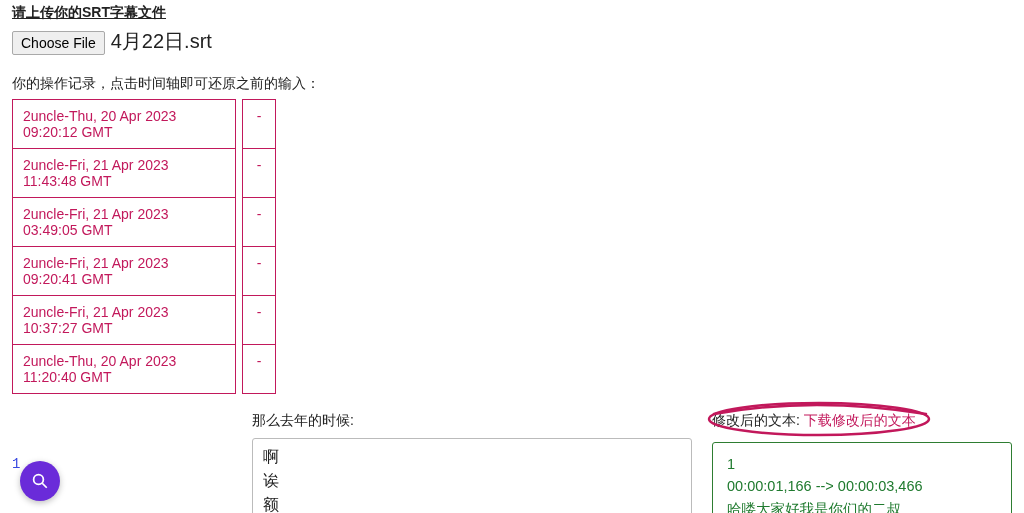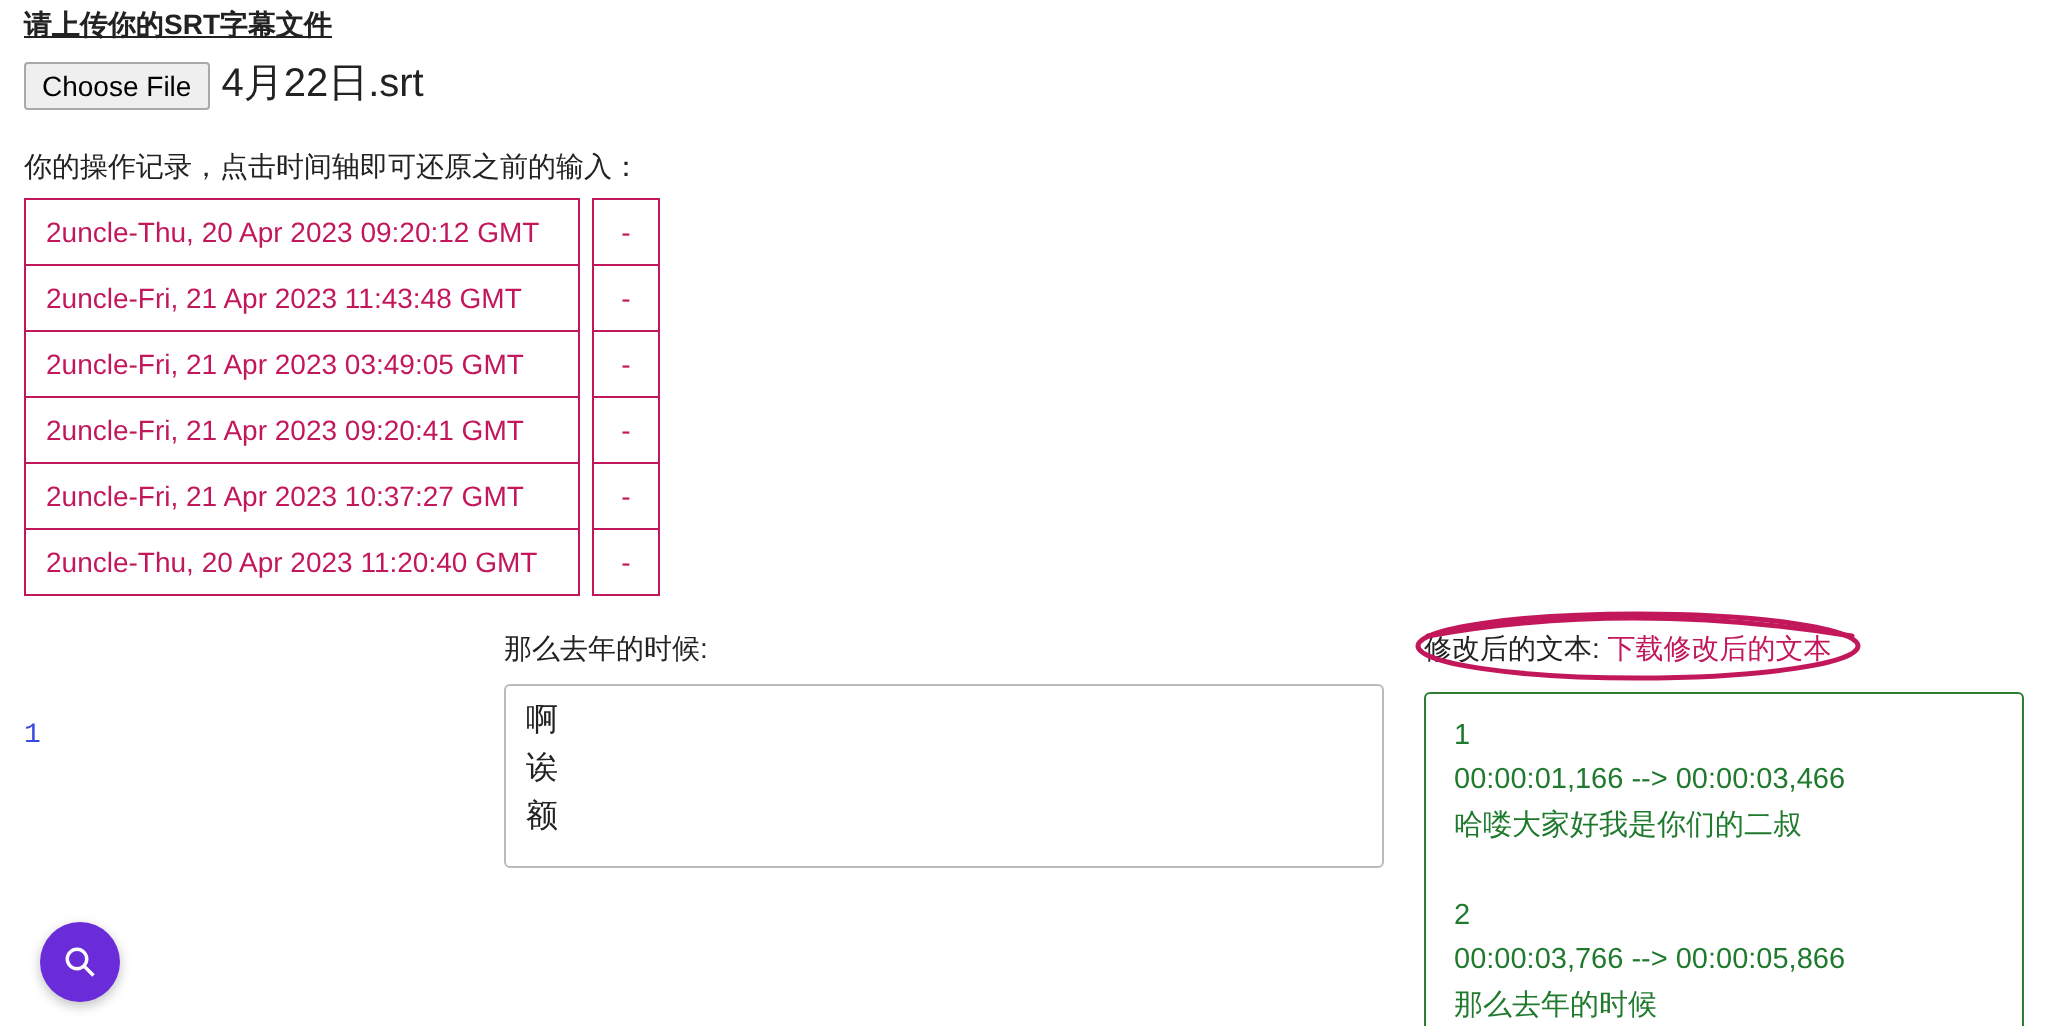--- a/index.html
+++ b/index.html
@@ -27,21 +27,21 @@
     .history-row { display: flex; }
     .history-cell, .history-del {
       border: 1px solid #c2185b;
       padding: 8px 10px;
       color: #c2185b;
       font-size: 14px;
       margin-top: -1px; 
       background: #fff;
       cursor: pointer;
     }
-    .history-cell { width: 278px; }
+    .history-cell { width: 224px; }
     .history-del {
       width: 34px;
       text-align: center;
       margin-left: 6px;
     }
     .history-row:first-child .history-cell,
     .history-row:first-child .history-del { margin-top: 0; }
 
     .columns { display: flex; align-items: flex-start; gap: 20px; }
 

